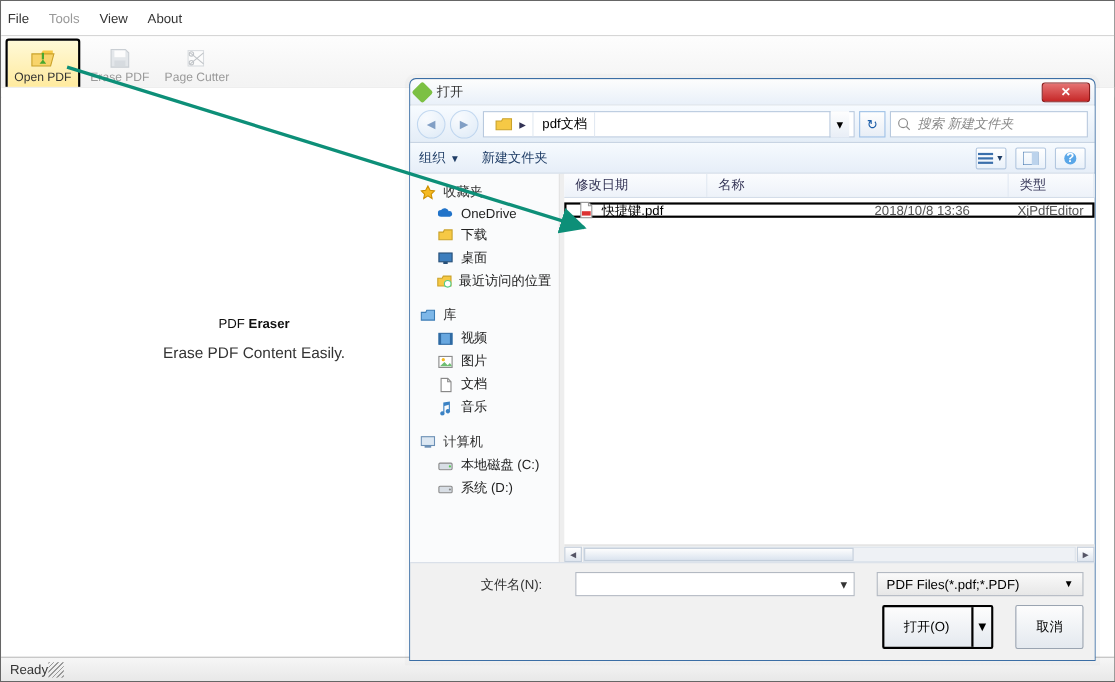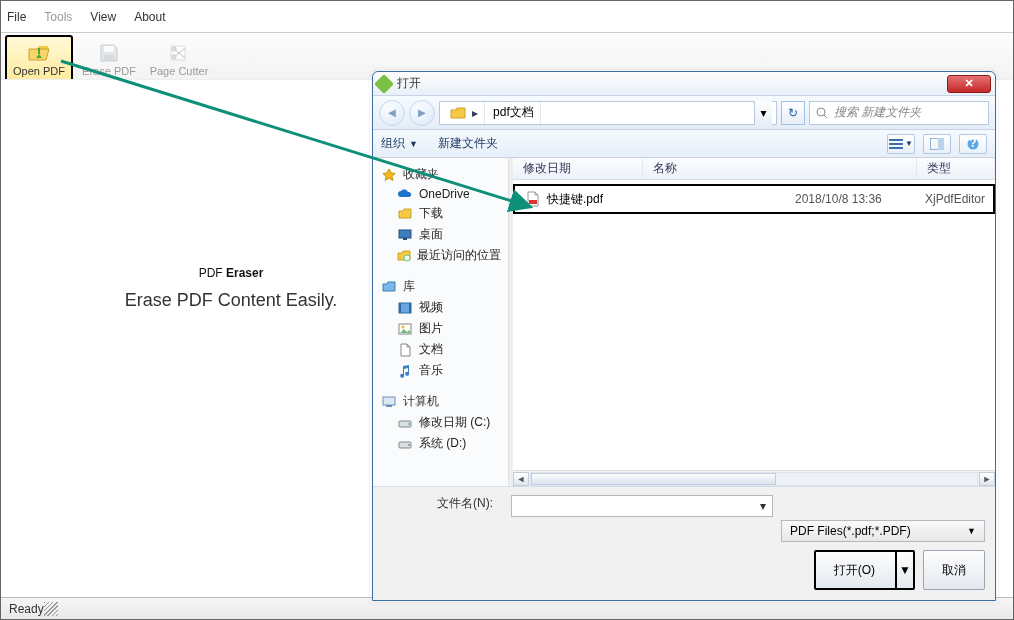--- a/index.html
+++ b/index.html
@@ -18,24 +18,24 @@
     width:68px;height:50px;border:1px solid transparent;border-radius:3px;
   }
   .tool.highlight{border:2px solid #000;background:linear-gradient(#fff9d8,#ffe999);}
   .tool .ticon{width:24px;height:20px;display:flex;align-items:center;justify-content:center;}
   .tool .tlabel{font-size:11px;margin-top:2px;color:#333;}
   .tool.faded .tlabel{color:#9a9a9a;}
   .tool.faded .ticon{opacity:.5;}
 
   
   .canvas{position:absolute;left:0;top:78px;right:0;bottom:22px;background:#fff;border-top:1px solid #eee;}
-  .brand{position:absolute;left:100px;top:170px;text-align:center;width:260px;}
+  .brand{position:absolute;left:100px;top:192px;text-align:center;width:260px;}
   .brand h1{font-size:30px;font-weight:400;margin:0 0 6px 0;color:#111;}
   .brand h1 b{font-weight:700;}
-  .brand .sub{font-size:18px;color:#333;}
+  .brand .sub{font-size:14px;color:#333;}
 
   
   .statusbar{position:absolute;left:0;right:0;bottom:0;height:22px;background:linear-gradient(#f6f6f6,#e8e8e8);border-top:1px solid #bbb;padding:3px 8px;color:#333;display:flex;align-items:center;}
   .grip{width:14px;height:14px;background:repeating-linear-gradient(135deg,#999 0 1px,transparent 1px 3px);}
 
   
   .dialog{
     position:absolute;left:371px;top:70px;width:624px;height:530px;
     background:#f1f1f1;border:1px solid #3b6ea5;border-radius:6px 6px 0 0;
     box-shadow:0 0 0 4px rgba(0,0,0,.02);
@@ -85,37 +85,37 @@
 
   .splitter{width:4px;background:#eee;cursor:col-resize;}
 
   .listpane{flex:1;display:flex;flex-direction:column;min-width:0;}
   .cols{height:22px;background:linear-gradient(#fbfcfe,#edf2f9);border-bottom:1px solid #d4dde9;display:flex;align-items:center;color:#335;}
   .col{padding:0 10px;border-right:1px solid #e2e9f2;height:100%;display:flex;align-items:center;}
   .col.name{flex:1;}
   .col.date{width:130px;}
   .col.type{width:78px;}
   .rows{flex:1;position:relative;}
-  .row{display:flex;align-items:center;height:30px;border:2px solid #000;margin-top:4px;}
+  .row{display:flex;align-items:center;height:14px;border:2px solid #000;margin-top:4px;}
   .row .cell{padding:0 10px;display:flex;align-items:center;gap:6px;}
   .row .cell.name{flex:1;}
   .row .cell.date{width:130px;color:#555;}
   .row .cell.type{width:78px;color:#555;}
   .hscroll{height:16px;background:#f3f3f3;border-top:1px solid #ddd;display:flex;align-items:center;}
   .hs-btn{width:16px;height:14px;background:linear-gradient(#fff,#dfe6ef);border:1px solid #c3cedb;display:flex;align-items:center;justify-content:center;font-size:9px;color:#556;}
   .hs-track{flex:1;height:14px;background:#eef1f5;border:1px solid #dde4ec;margin:0 1px;position:relative;}
   .hs-thumb{position:absolute;left:0;top:0;bottom:0;width:55%;background:linear-gradient(#fdfdfd,#dbe4ef);border:1px solid #c3cedb;}
 
   .dlg-footer{border-top:1px solid #d7dee8;background:#f1f1f1;padding:8px 10px 10px;display:flex;flex-direction:column;gap:8px;}
-  .frow{display:flex;align-items:flex-start;gap:8px;}
+  .frow{display:flex;align-items:center;gap:20px;}
   .frow.right{justify-content:flex-end;}
   .flabel{width:120px;text-align:right;color:#333;padding-right:10px;}
   .fname-combo{flex:1;height:22px;border:1px solid #b3b9c2;background:#fff;display:flex;align-items:center;justify-content:flex-end;}
   .combo-dd{width:18px;height:100%;display:flex;align-items:center;justify-content:center;color:#333;}
-  .filter-combo{width:204px;height:22px;border:1px solid #b3b9c2;background:linear-gradient(#fafafa,#e7e7e7);display:flex;align-items:center;padding:0 8px;justify-content:space-between;margin-top:25px;}
+  .filter-combo{width:188px;height:22px;border:1px solid #b3b9c2;background:linear-gradient(#fafafa,#e7e7e7);display:flex;align-items:center;padding:0 8px;justify-content:space-between;}
   .btn{height:40px;border:1px solid #9aa4b1;background:linear-gradient(#fdfdfd,#e4e9ef);padding:0 18px;display:flex;align-items:center;gap:2px;border-radius:2px;}
   .btn.open{border:2px solid #000;padding:0;}
   .btn.open .main{padding:0 18px;display:flex;align-items:center;height:100%;}
   .btn.open .dd{width:18px;border-left:2px solid #000;height:100%;display:flex;align-items:center;justify-content:center;background:linear-gradient(#fdfdfd,#e4e9ef);}
 
   
   .arrow-svg{position:absolute;left:0;top:0;pointer-events:none;}
 </style>
 </head>
 <body>
@@ -346,21 +346,21 @@
             </span>
           <span>计算机</span>
         </div>
         <div class="tree-item">
             <span class="ico">
               <svg width="14" height="10">
                 <rect x="1" y="3" width="12" height="6" rx="1" fill="#d8dee5" stroke="#888"></rect>
                 <circle cx="11" cy="6" r="1" fill="#5c5"></circle>
               </svg>
             </span>
-            <span>修改日期 (C:)</span>
+            <span>本地磁盘 (C:)</span>
           </div>
         <div class="tree-item">
             <span class="ico">
               <svg width="14" height="10">
                 <rect x="1" y="3" width="12" height="6" rx="1" fill="#d8dee5" stroke="#888"></rect>
                 <circle cx="11" cy="6" r="1" fill="#888"></circle>
               </svg>
             </span>
             <span>系统 (D:)</span>
           </div>

